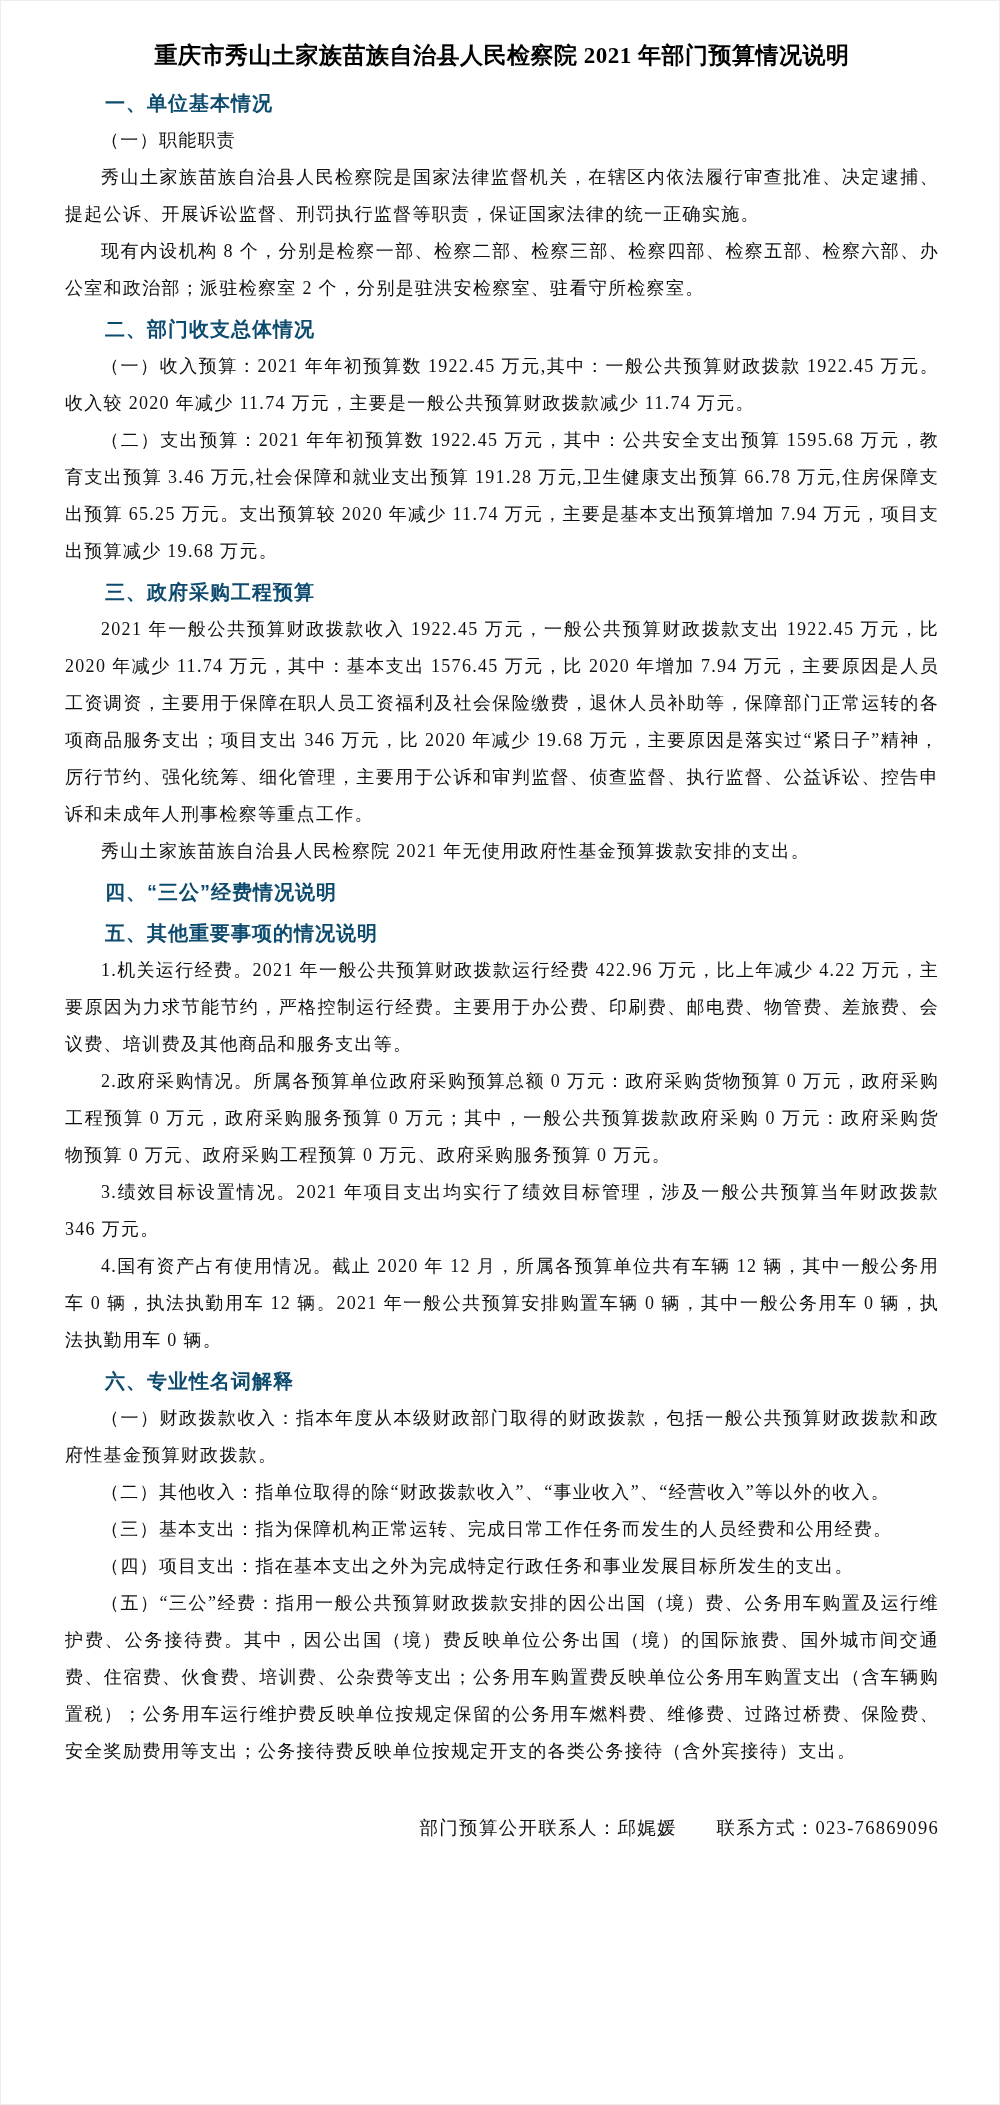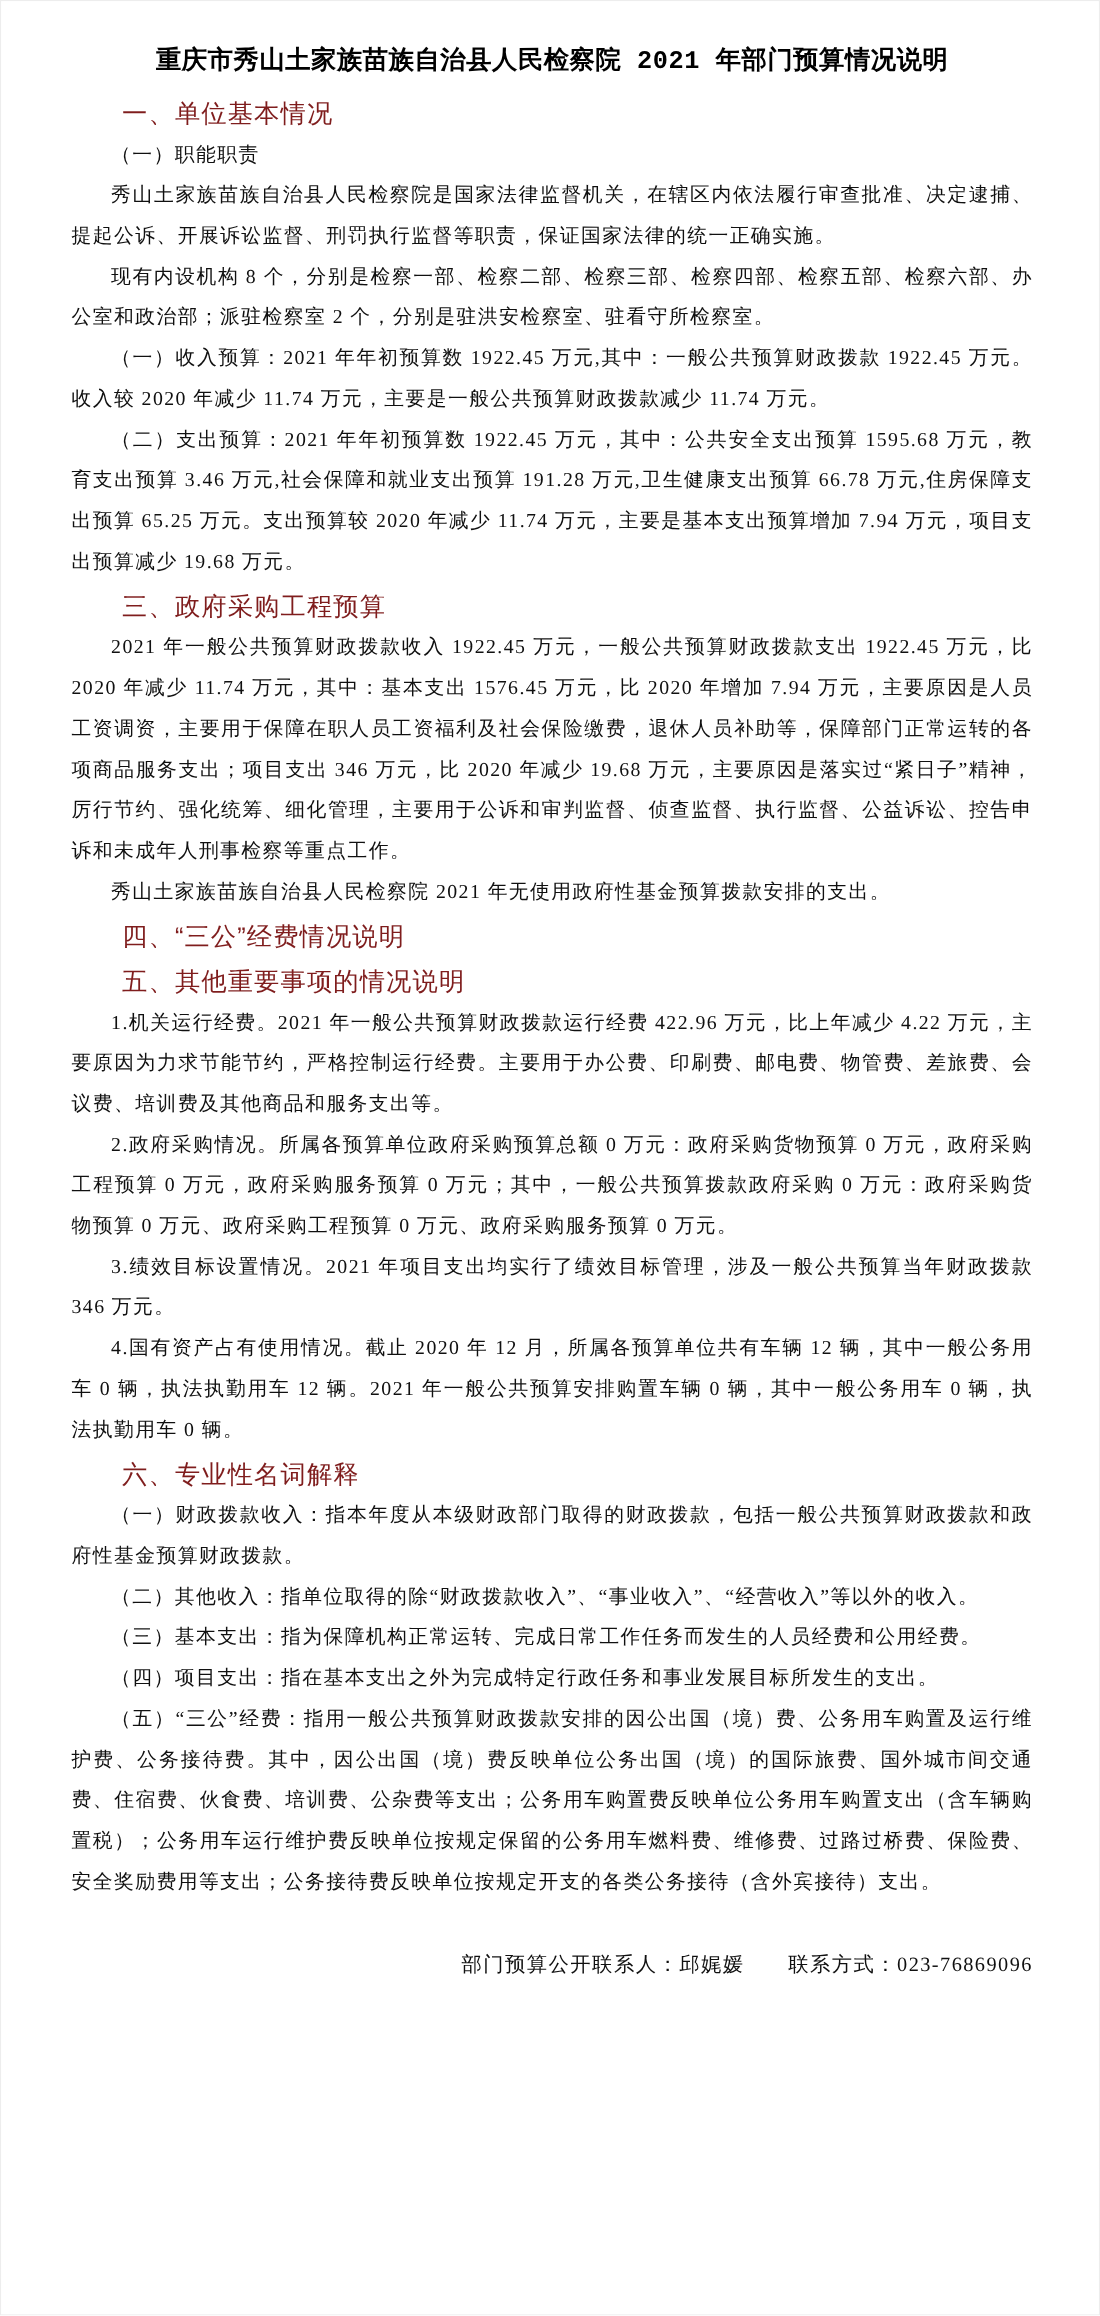--- a/index.html
+++ b/index.html
@@ -10,38 +10,38 @@
     color: #101010;
   }
   .page {
     width: 1000px;
     min-height: 2105px;
     background: #ffffff;
     border: 1px solid #ededed;
     padding: 34px 60px 48px 64px;
   }
   .doc-title {
-    font-family: Liberation Mono, monospace;
+    font-family: Liberation Serif, serif;
     font-weight: 700;
     font-size: 23px;
     line-height: 42px;
     text-align: center;
     letter-spacing: 0.5px;
     margin-bottom: 8px;
     color: #000;
   }
   .sec-heading {
     font-family: "Liberation Sans", sans-serif;
-    font-weight: 400;
-    font-size: 23px;
+    font-weight: 700;
+    font-size: 20px;
     line-height: 37px;
     text-indent: 2em;
     letter-spacing: 1px;
     margin-top: 4px;
-    color: #7f1d1d;
+    color: #0c4a6e;
   }
   .para {
     font-size: 18px;
     line-height: 37px;
     text-align: justify;
     text-indent: 2em;
     letter-spacing: 1.3px;
   }
   .footer-line {
     margin-top: 40px;
@@ -57,20 +57,21 @@
 
 <div class="page">
 
   <h1 class="doc-title">重庆市秀山土家族苗族自治县人民检察院 2021 年部门预算情况说明</h1>
 
   <h2 class="sec-heading">一、单位基本情况</h2>
   <p class="para">（一）职能职责</p>
   <p class="para">秀山土家族苗族自治县人民检察院是国家法律监督机关，在辖区内依法履行审查批准、决定逮捕、提起公诉、开展诉讼监督、刑罚执行监督等职责，保证国家法律的统一正确实施。</p>
   <p class="para">现有内设机构 8 个，分别是检察一部、检察二部、检察三部、检察四部、检察五部、检察六部、办公室和政治部；派驻检察室 2 个，分别是驻洪安检察室、驻看守所检察室。</p>
 
+  <h2 class="sec-heading">二、部门收支总体情况</h2>
   <p class="para">（一）收入预算：2021 年年初预算数 1922.45 万元,其中：一般公共预算财政拨款 1922.45 万元。收入较 2020 年减少 11.74 万元，主要是一般公共预算财政拨款减少 11.74 万元。</p>
   <p class="para">（二）支出预算：2021 年年初预算数 1922.45 万元，其中：公共安全支出预算 1595.68 万元，教育支出预算 3.46 万元,社会保障和就业支出预算 191.28 万元,卫生健康支出预算 66.78 万元,住房保障支出预算 65.25 万元。支出预算较 2020 年减少 11.74 万元，主要是基本支出预算增加 7.94 万元，项目支出预算减少 19.68 万元。</p>
 
   <h2 class="sec-heading">三、政府采购工程预算</h2>
   <p class="para">2021 年一般公共预算财政拨款收入 1922.45 万元，一般公共预算财政拨款支出 1922.45 万元，比 2020 年减少 11.74 万元，其中：基本支出 1576.45 万元，比 2020 年增加 7.94 万元，主要原因是人员工资调资，主要用于保障在职人员工资福利及社会保险缴费，退休人员补助等，保障部门正常运转的各项商品服务支出；项目支出 346 万元，比 2020 年减少 19.68 万元，主要原因是落实过“紧日子”精神，厉行节约、强化统筹、细化管理，主要用于公诉和审判监督、侦查监督、执行监督、公益诉讼、控告申诉和未成年人刑事检察等重点工作。</p>
   <p class="para">秀山土家族苗族自治县人民检察院 2021 年无使用政府性基金预算拨款安排的支出。</p>
 
   <h2 class="sec-heading">四、“三公”经费情况说明</h2>
 
   <h2 class="sec-heading">五、其他重要事项的情况说明</h2>

